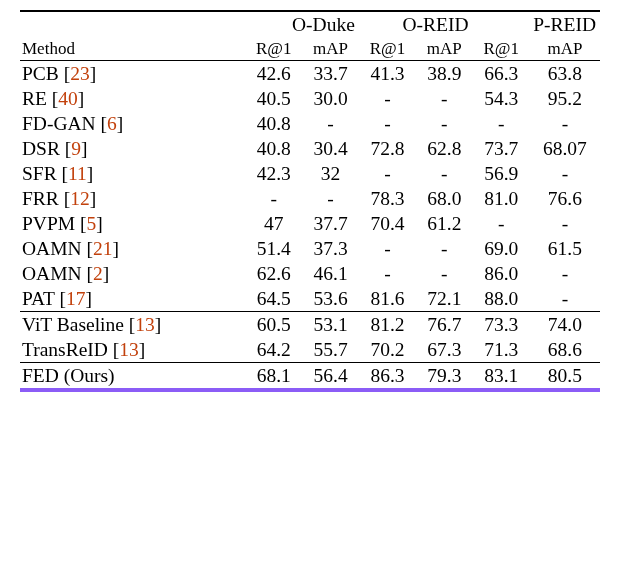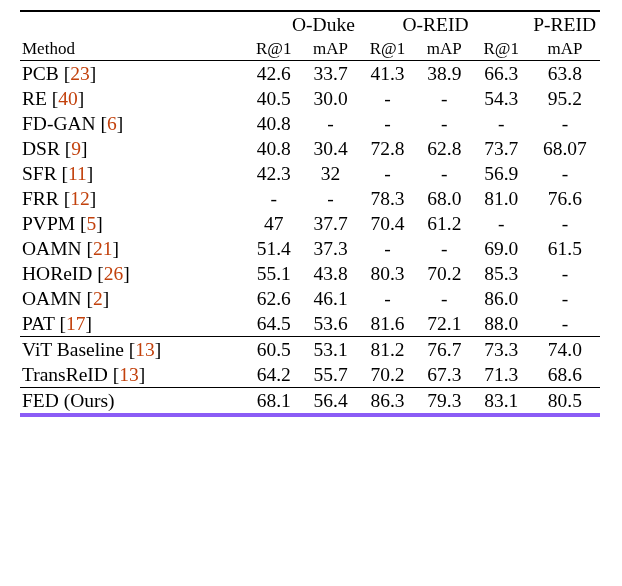--- a/index.html
+++ b/index.html
@@ -133,29 +133,20 @@
   <tr>
     <td class="method"><span>OAMN</span> <span>[</span><a class="ref" href="#">21</a><span>]</span></td>
     <td>51.4</td>
     <td>37.3</td>
     <td>-</td>
     <td>-</td>
     <td>69.0</td>
     <td>61.5</td>
   </tr>
   <tr>
-    <td class="method"><span>HOReID</span> <span>[</span><a class="ref" href="#">26</a><span>]</span></td>
-    <td>55.1</td>
-    <td>43.8</td>
-    <td>80.3</td>
-    <td>70.2</td>
-    <td>85.3</td>
-    <td>-</td>
-  </tr>
-  <tr>
     <td class="method"><span>OAMN</span> <span>[</span><a class="ref" href="#">2</a><span>]</span></td>
     <td>62.6</td>
     <td>46.1</td>
     <td>-</td>
     <td>-</td>
     <td>86.0</td>
     <td>-</td>
   </tr>
   <tr>
     <td class="method"><span>PAT</span> <span>[</span><a class="ref" href="#">17</a><span>]</span></td>

